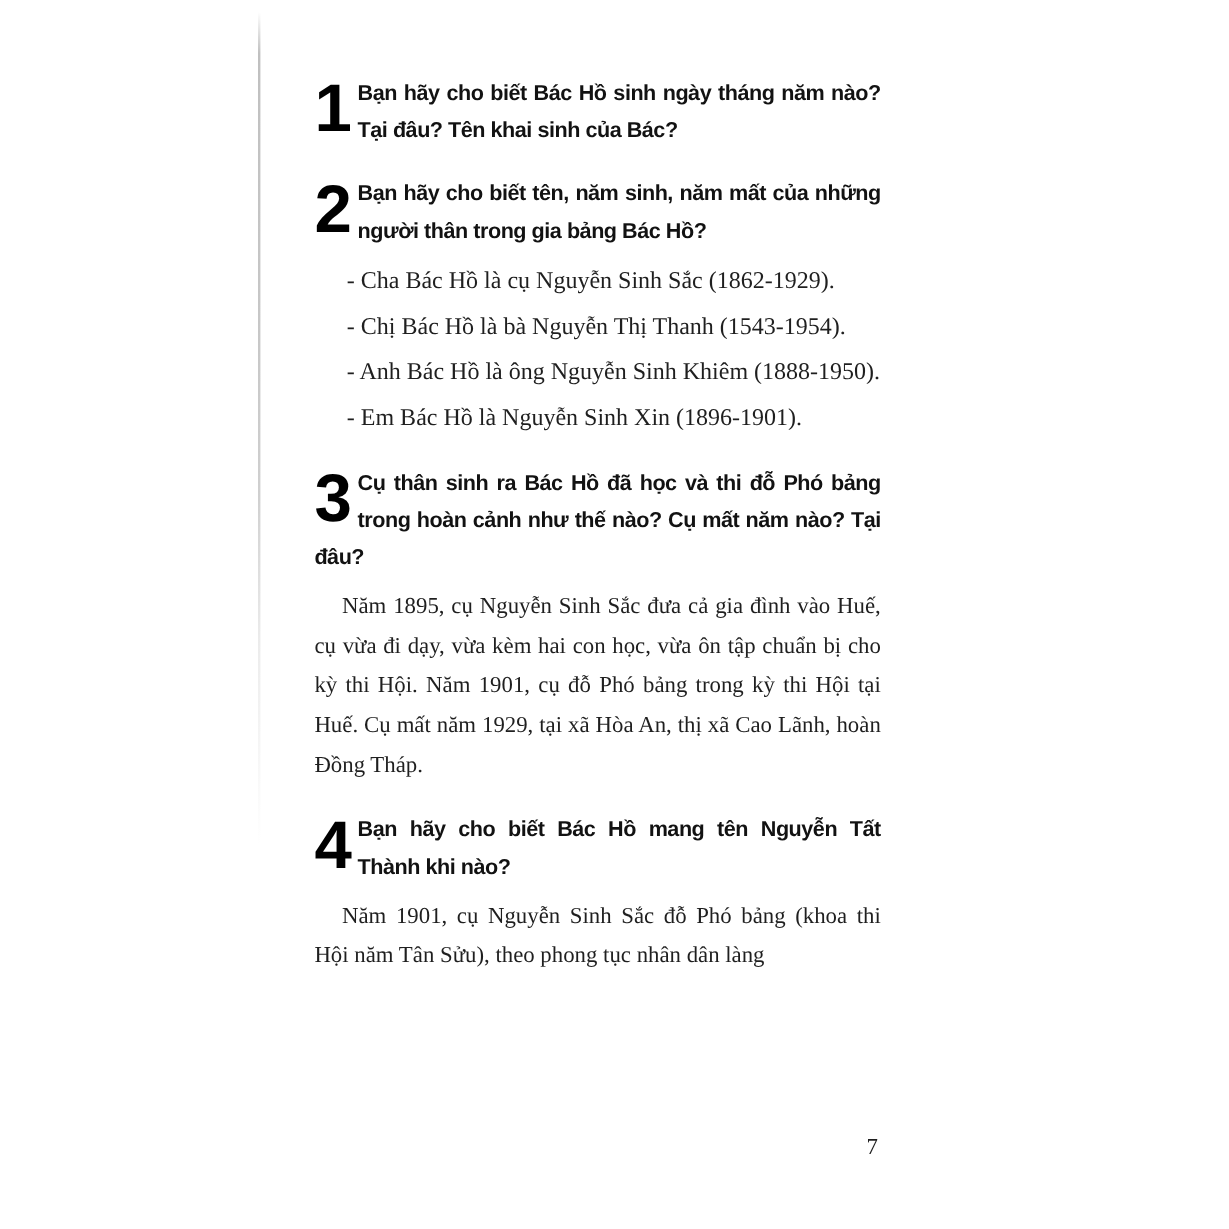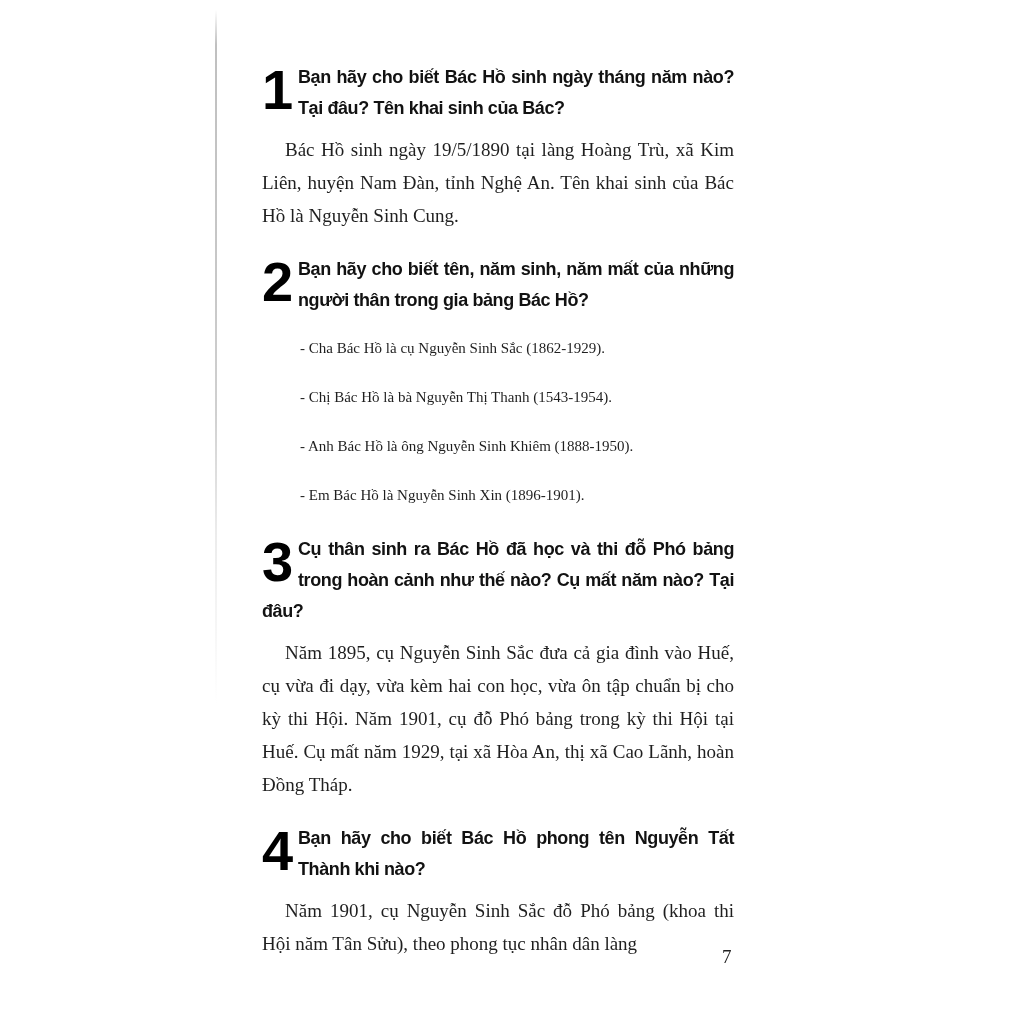--- a/index.html
+++ b/index.html
@@ -30,46 +30,45 @@
   .q-head::after{content:"";display:block;clear:both;}
   .q-num{
     float:left;width:36px;font-size:56px;line-height:50px;letter-spacing:0;
     color:#000;padding-top:3px;
   }
   .answer-para{
     margin:0;text-indent:23px;text-align:justify;
     font-size:19px;line-height:33px;
   }
   .answer-item{
-    margin:15px;padding-left:23px;font-size:15px;line-height:34px;white-space:nowrap;
+    margin:4px;padding-left:23px;font-size:20px;line-height:34px;white-space:nowrap;
   }
   .page-number{
     position:absolute;left:722px;top:946px;font-size:19px;color:#1f1f1f;
   }
 </style>
 </head>
 <body>
 
 <div class="page" style="background: rgb(255, 255, 255);">
   <div class="edge-shadow"></div>
   <main class="content" id="qa-container" style="color: rgb(31, 31, 31);">
       <section class="qa">
         <div class="q-head"><span class="q-num">1</span><span class="q-text">Bạn hãy cho biết Bác Hồ sinh ngày tháng năm nào? Tại đâu? Tên khai sinh của Bác?</span></div>
-        <p class="answer-para">Bác Hồ sinh ngày 19/5/1890 tại làng Hoàng Trù, xã Kim Liên, huyện Nam Đàn, tỉnh Nghệ An. Tên khai sinh của Bác Hồ là Nguyễn Sinh Cung.</p>
       </section>
       <section class="qa">
         <div class="q-head"><span class="q-num">2</span><span class="q-text">Bạn hãy cho biết tên, năm sinh, năm mất của những người thân trong gia bảng Bác Hồ?</span></div>
         <p class="answer-item">- Cha Bác Hồ là cụ Nguyễn Sinh Sắc (1862-1929).</p>
         <p class="answer-item">- Chị Bác Hồ là bà Nguyễn Thị Thanh (1543-1954).</p>
         <p class="answer-item">- Anh Bác Hồ là ông Nguyễn Sinh Khiêm (1888-1950).</p>
         <p class="answer-item">- Em Bác Hồ là Nguyễn Sinh Xin (1896-1901).</p>
       </section>
       <section class="qa">
         <div class="q-head"><span class="q-num">3</span><span class="q-text">Cụ thân sinh ra Bác Hồ đã học và thi đỗ Phó bảng trong hoàn cảnh như thế nào? Cụ mất năm nào? Tại đâu?</span></div>
         <p class="answer-para">Năm 1895, cụ Nguyễn Sinh Sắc đưa cả gia đình vào Huế, cụ vừa đi dạy, vừa kèm hai con học, vừa ôn tập chuẩn bị cho kỳ thi Hội. Năm 1901, cụ đỗ Phó bảng trong kỳ thi Hội tại Huế. Cụ mất năm 1929, tại xã Hòa An, thị xã Cao Lãnh, hoàn Đồng Tháp.</p>
       </section>
       <section class="qa">
-        <div class="q-head"><span class="q-num">4</span><span class="q-text">Bạn hãy cho biết Bác Hồ phong tên Nguyễn Tất Thành khi nào?</span></div>
+        <div class="q-head"><span class="q-num">4</span><span class="q-text">Bạn hãy cho biết Bác Hồ mang tên Nguyễn Tất Thành khi nào?</span></div>
         <p class="answer-para">Năm 1901, cụ Nguyễn Sinh Sắc đỗ Phó bảng (khoa thi Hội năm Tân Sửu), theo phong tục nhân dân làng</p>
       </section>
     </main>
   <div class="page-number">7</div>
 </div>
 
 </body></html>

